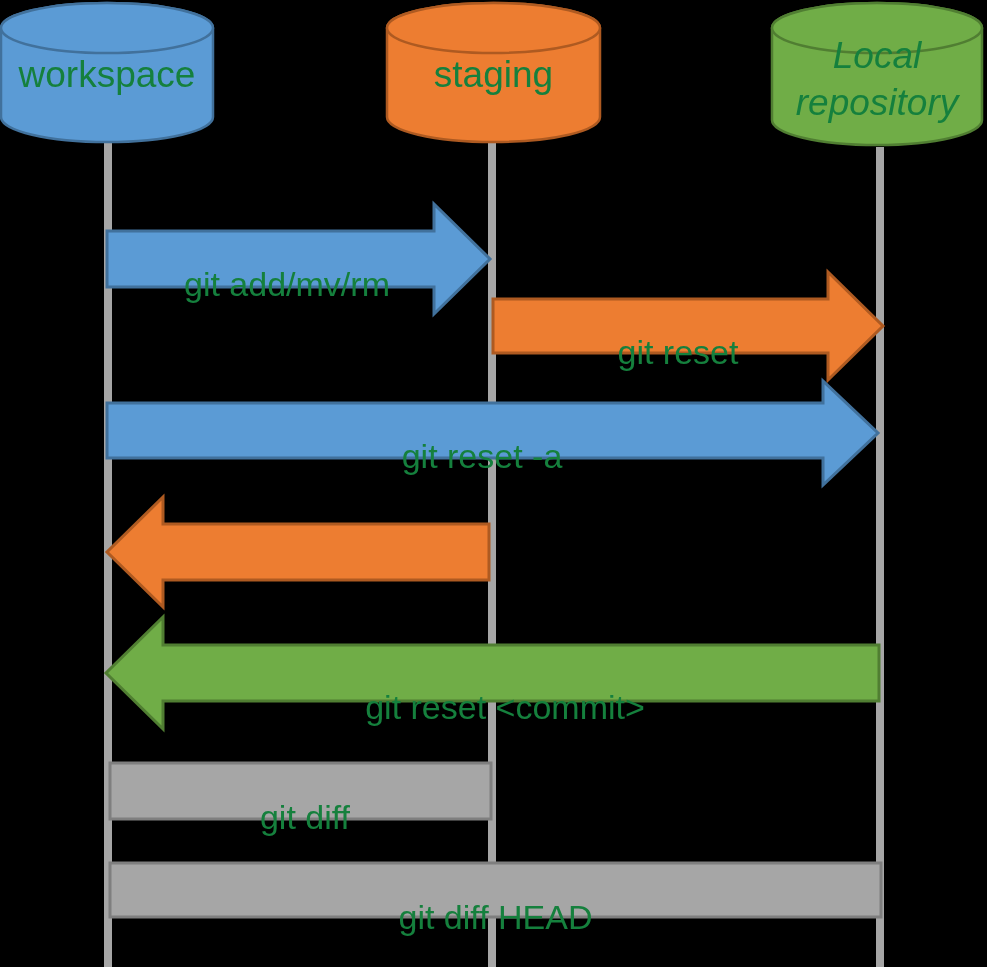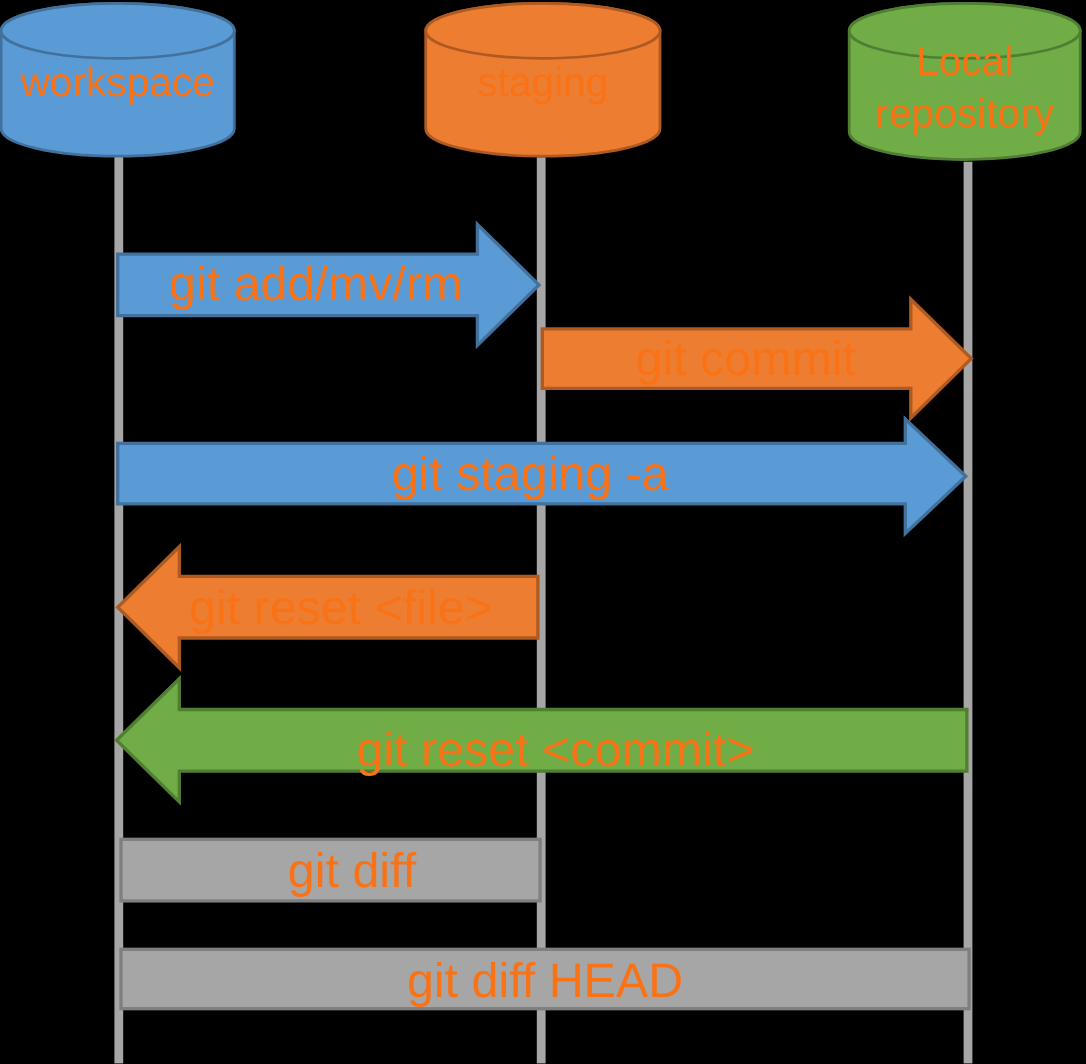--- a/index.html
+++ b/index.html
@@ -19,29 +19,30 @@
     position: absolute;
     left: 0;
     top: 0;
   }
   .label {
     position: absolute;
     display: flex;
     align-items: center;
     justify-content: center;
     text-align: center;
-    color: #f97316;
+    color: #15803d;
     pointer-events: none;
     line-height: 1.25;
   }
   .node-label {
     font-size: 37px;
   }
   .arrow-label, .bar-label {
-    font-size: 44px;
+    font-size: 34px;
+    margin-top: 26px;
   }
 </style>
 </head>
 <body>
 
 <div class="stage">
 
   <svg width="987" height="967" viewBox="0 0 987 967">
 
     <rect x="104" y="140" width="8" height="827" fill="#A6A6A6"></rect>
@@ -73,24 +74,23 @@
     </g>
 
     <g>
       <path d="M772,28 L772,120 A105,25 0 0 0 982,120 L982,28 A105,25 0 0 0 772,28 Z" stroke-width="2.5" fill="#70AD47" stroke="#507E32"></path>
       <ellipse cx="877" cy="28" rx="105" ry="25" stroke-width="2.5" fill="#70AD47" stroke="#507E32"></ellipse>
     </g>
   </svg>
 
   <div class="label node-label" style="left:1px; top:8px; width:212px; height:135px;">workspace</div>
   <div class="label node-label" style="left:387px; top:8px; width:213px; height:135px;text-align:right;">staging</div>
-  <div class="label node-label" style="left:787px; top:12px; width:180px; height:135px;">Local repository</div>
+  <div class="label node-label" style="left:787px; top:12px; width:180px; height:135px;font-style:italic;">Local repository</div>
 
   <div class="label arrow-label" style="left:107px; top:230px; width:360px; height:57px;">git add/mv/rm</div>
-  <div class="label arrow-label" style="left:493px; top:299px; width:370px; height:54px;">git commit</div>
-  <div class="label arrow-label" style="left:107px; top:403px; width:750px; height:55px;">git staging -a</div>
-  <div class="label arrow-label" style="left:130px; top:524px; width:360px; height:56px;">git reset &lt;file&gt;</div>
+  <div class="label arrow-label" style="left:493px; top:299px; width:370px; height:54px;">git reset</div>
+  <div class="label arrow-label" style="left:107px; top:403px; width:750px; height:55px;">git reset -a</div>
   <div class="label arrow-label" style="left:130px; top:645px; width:750px; height:72px;">git reset &lt;commit&gt;</div>
 
-  <div class="label bar-label" style="left:110px; top:763px; width:420px; height:56px;">git diff</div>
+  <div class="label bar-label" style="left:95px; top:763px; width:420px; height:56px;">git diff</div>
   <div class="label bar-label" style="left:110px; top:863px; width:771px; height:56px;">git diff HEAD</div>
 
 </div>
 
 </body></html>

